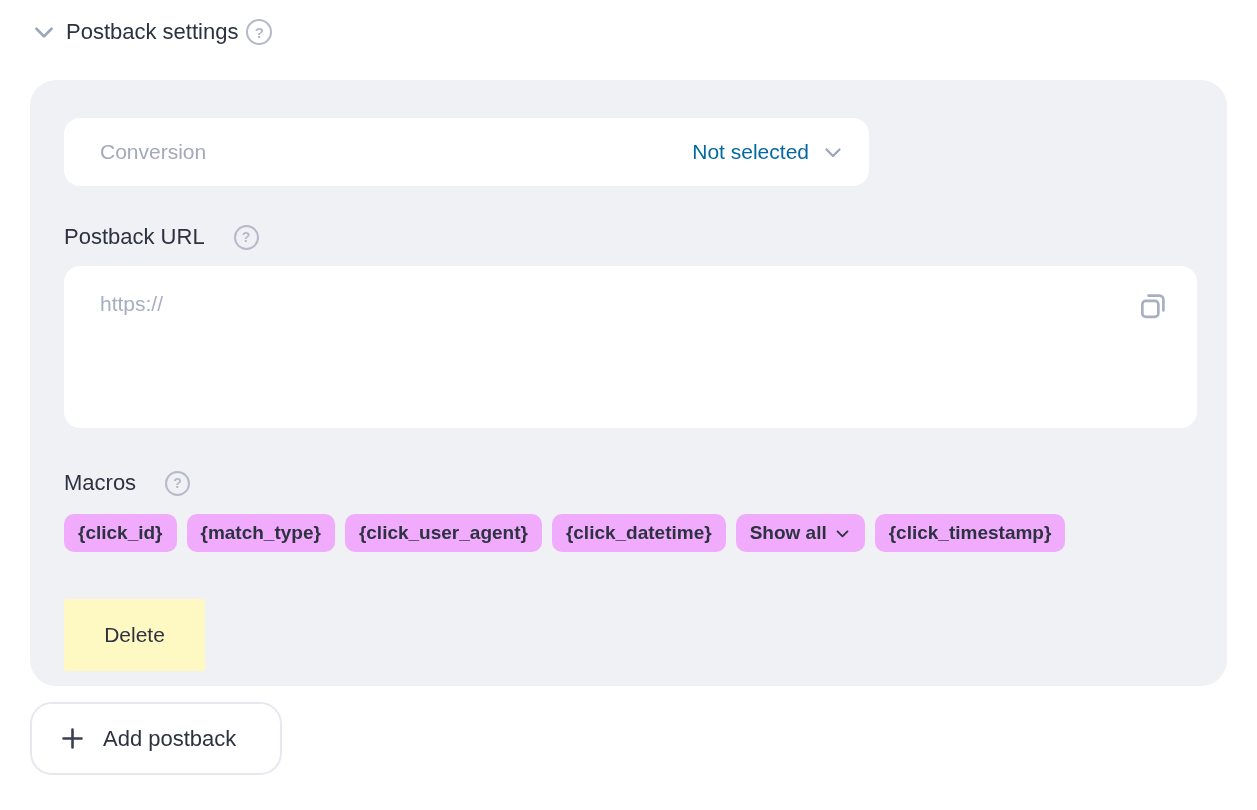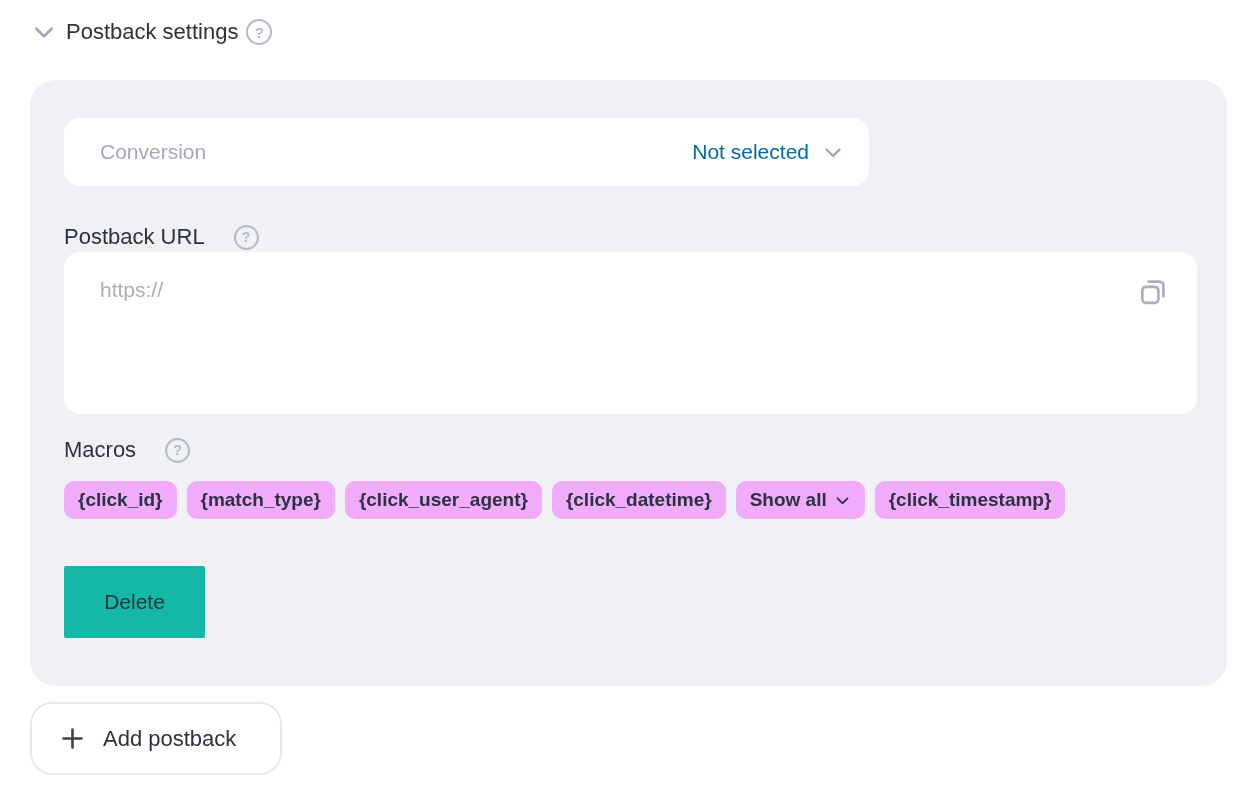--- a/index.html
+++ b/index.html
@@ -63,23 +63,23 @@
   .chev { margin-left: 12px; flex: none; }
   .select-method .chev { margin-left: auto; }
   
   .label-row {
     display: flex; align-items: center; gap: 29px;
     margin-top: 36px;
     font-size: 22px;
     height: 30px;
   }
   .label-row .help-icon { width: 25px; height: 25px; font-size: 14px; }
-  .label-macros { margin-top: 17px; }
-  
-  .url-wrap { position: relative; }
+  .label-macros { margin-top: 36px; }
+  
+  .url-wrap { position: relative; margin-top: 14px; }
   .url-input {
     width: 1133px; height: 162px;
     border: none; outline: none; resize: none;
     border-radius: 16px;
     background: #ffffff;
     padding: 26px 80px 24px 36px;
     font-family: "Liberation Sans", sans-serif;
     font-size: 21px;
     color: #2d3240;
   }
@@ -105,21 +105,21 @@
     font-family: "Liberation Sans", sans-serif;
     font-size: 19px; font-weight: 600;
     color: #2d3240;
     white-space: nowrap;
   }
   
   .delete-btn {
     margin-top: 47px;
     width: 141px; height: 72px;
     border: none; cursor: pointer;
-    background: #14b8a6;
+    background: #fef9c3;
     border-radius: 2px;
     font-family: "Liberation Sans", sans-serif;
     font-size: 21px; color: #2d3240;
   }
   .add-btn {
     margin: 16px 0 0 30px;
     width: 252px; height: 73px;
     background: #ffffff;
     border: 2px solid #e6e8f0;
     border-radius: 22px;

